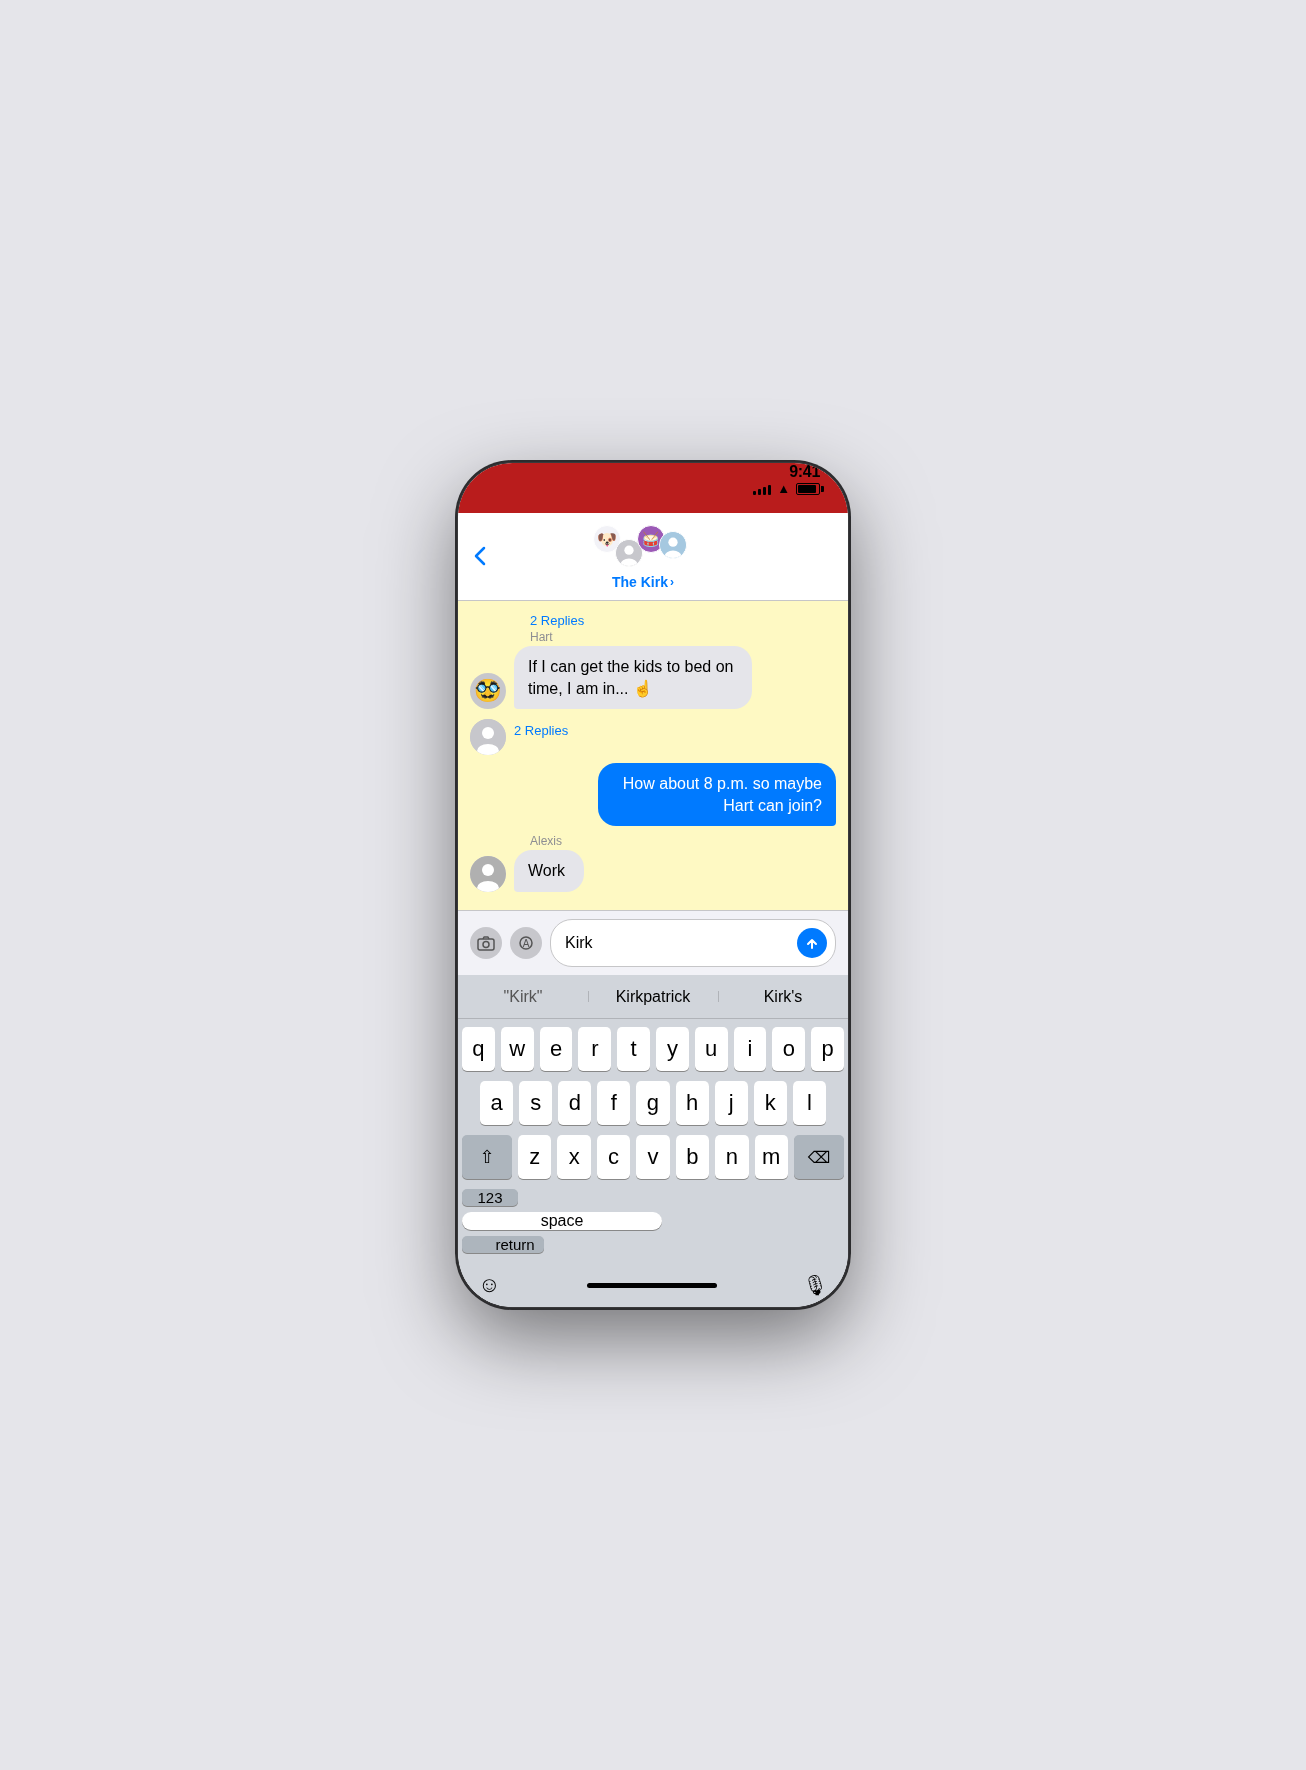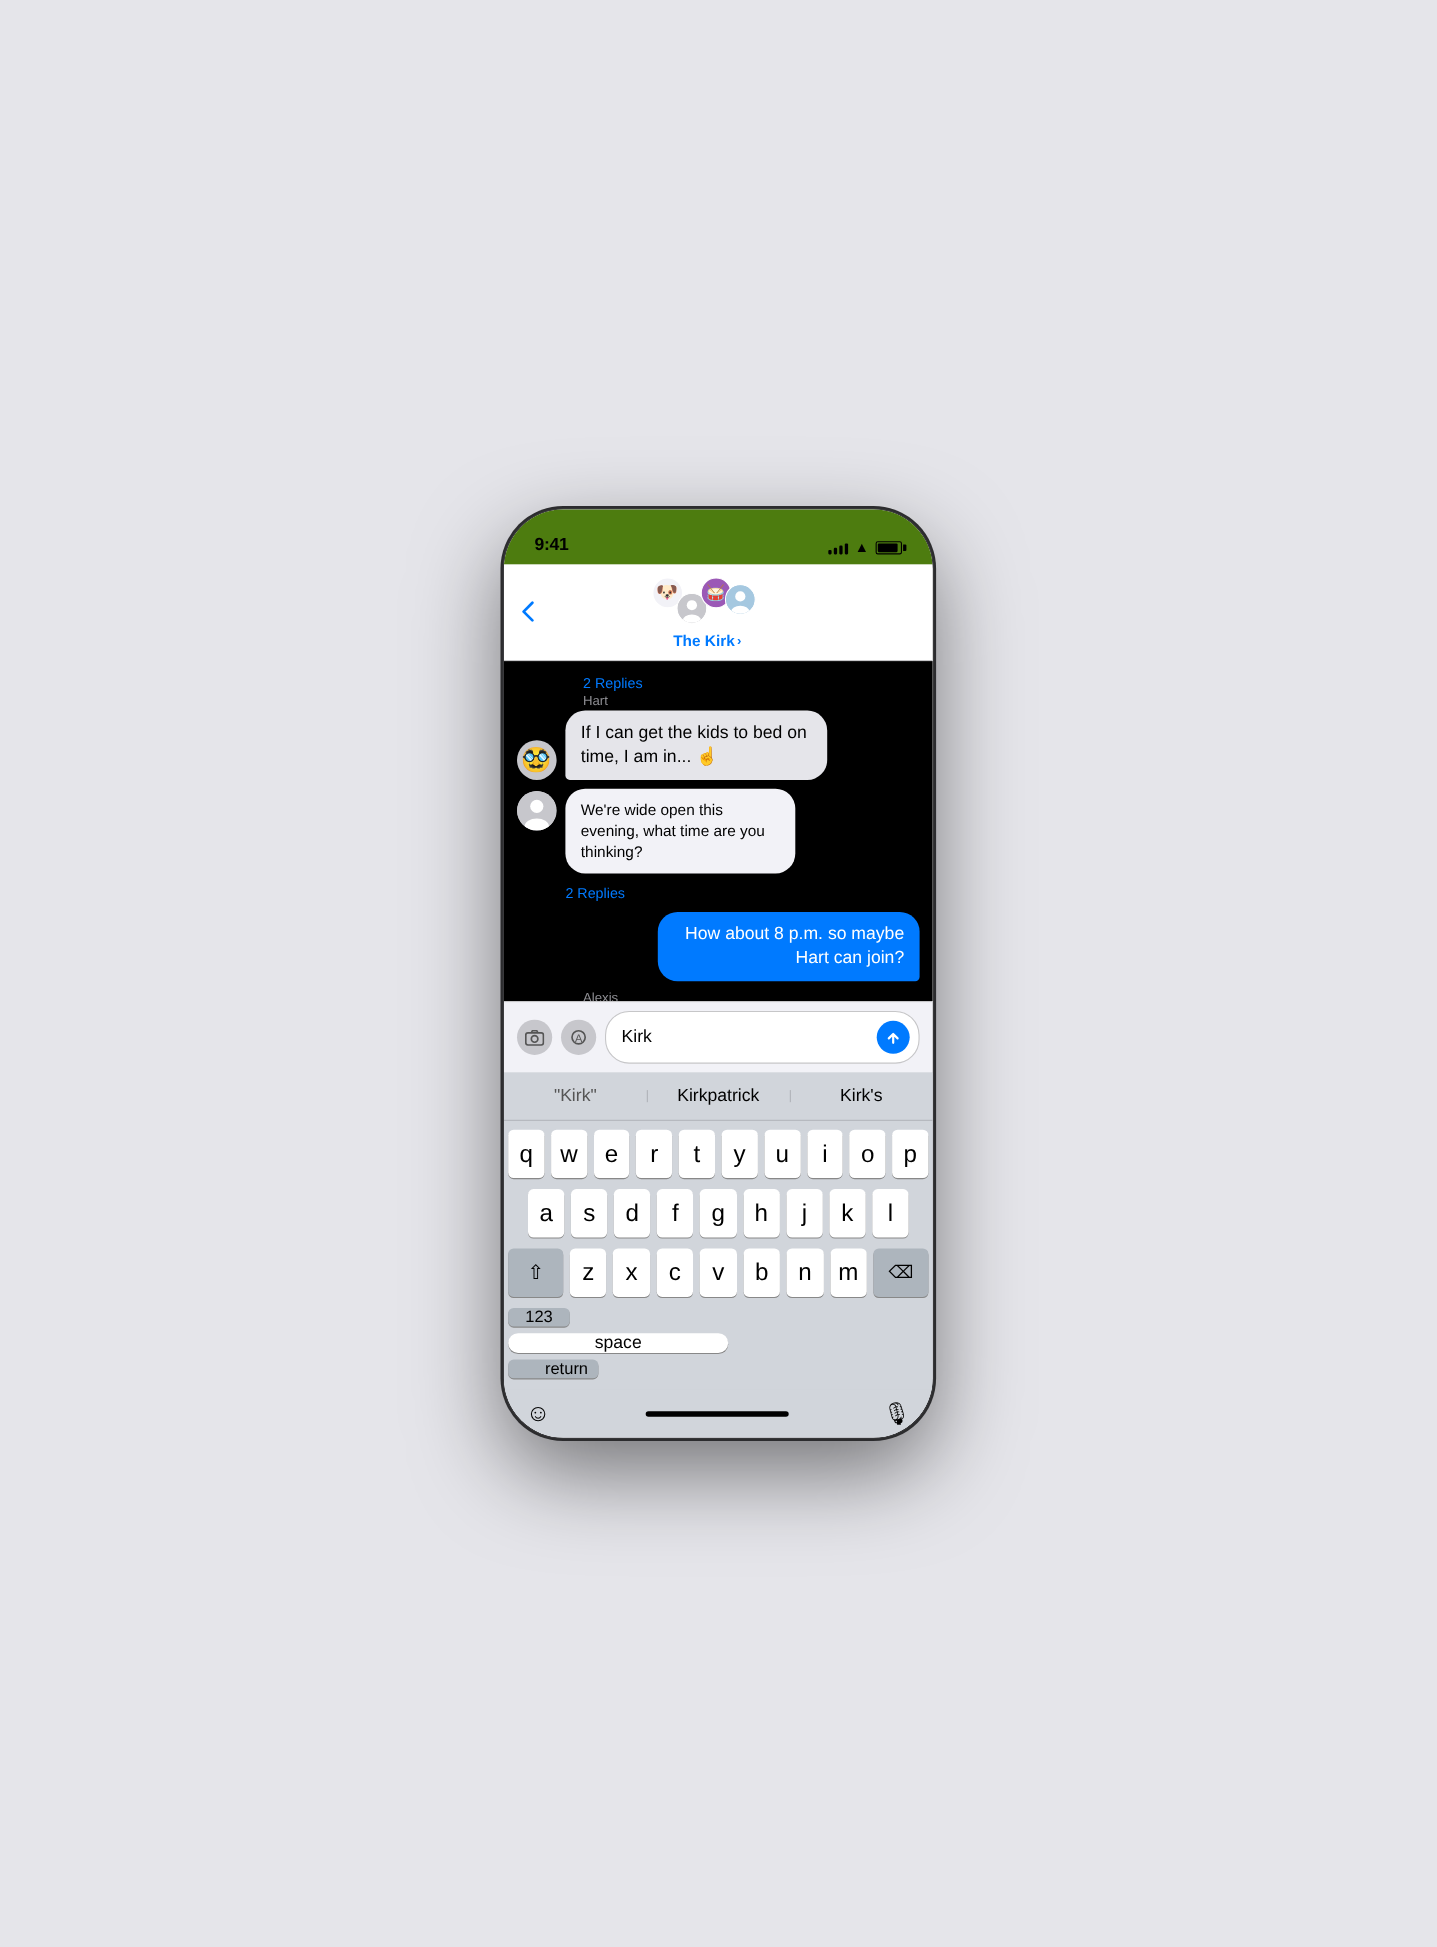--- a/index.html
+++ b/index.html
@@ -52,26 +52,27 @@
       position: absolute;
       top: 0; left: 0; right: 0; bottom: 0;
       background: #fff;
       border-radius: 54px;
       overflow: hidden;
     }
 
     
     .status-bar {
       height: 50px;
-      background: #4d7c0f;
+      background: #b91c1c;
       display: flex;
       align-items: flex-end;
-      justify-content: space-between;
+      justify-content: flex-start;
       padding: 0 28px 8px;
       position: relative;
+      flex-direction: column;
     }
 
     .status-time {
       font-size: 16px;
       font-weight: 600;
       letter-spacing: -0.3px;
     }
 
     .status-icons {
       display: flex;
@@ -422,21 +423,21 @@
     .full-screen-layout {
       display: flex;
       flex-direction: column;
       height: 100%;
     }
 
     .scrollable-chat {
       flex: 1;
       overflow: hidden;
       padding: 6px 12px 4px;
-      background: #000000;
+      background: #fef9c3;
       position: relative;
     }
   </style>
 </head>
 <body>
 
 <div class="phone-outer">
   <div class="notch"></div>
   <div class="phone-screen">
     <div class="full-screen-layout">
@@ -508,21 +509,20 @@
         <div style="margin: 8px 0 2px 0;">
           <div class="message-row incoming" style="align-items:flex-start;">
             <div class="avatar-sm" style="font-size:10px; margin-top:2px;">
               <svg width="36" height="36" viewBox="0 0 36 36">
                 <circle cx="18" cy="18" r="18" fill="#c7c7cc"></circle>
                 <circle cx="18" cy="14" r="6" fill="#fff"></circle>
                 <ellipse cx="18" cy="32" rx="11" ry="7" fill="#fff"></ellipse>
               </svg>
             </div>
             <div style="display:flex; flex-direction:column; gap:4px;">
-              <div class="bubble gray-light">We're wide open this evening, what time are you thinking?</div>
               <div class="replies-link" style="margin-left:0;">2 Replies</div>
             </div>
           </div>
         </div>
 
         <div class="message-row outgoing" style="margin-bottom:8px;text-align:right;">
           <div class="bubble outgoing">How about 8 p.m. so maybe Hart can join?</div>
         </div>
 
         <div class="sender-name">Alexis</div>

